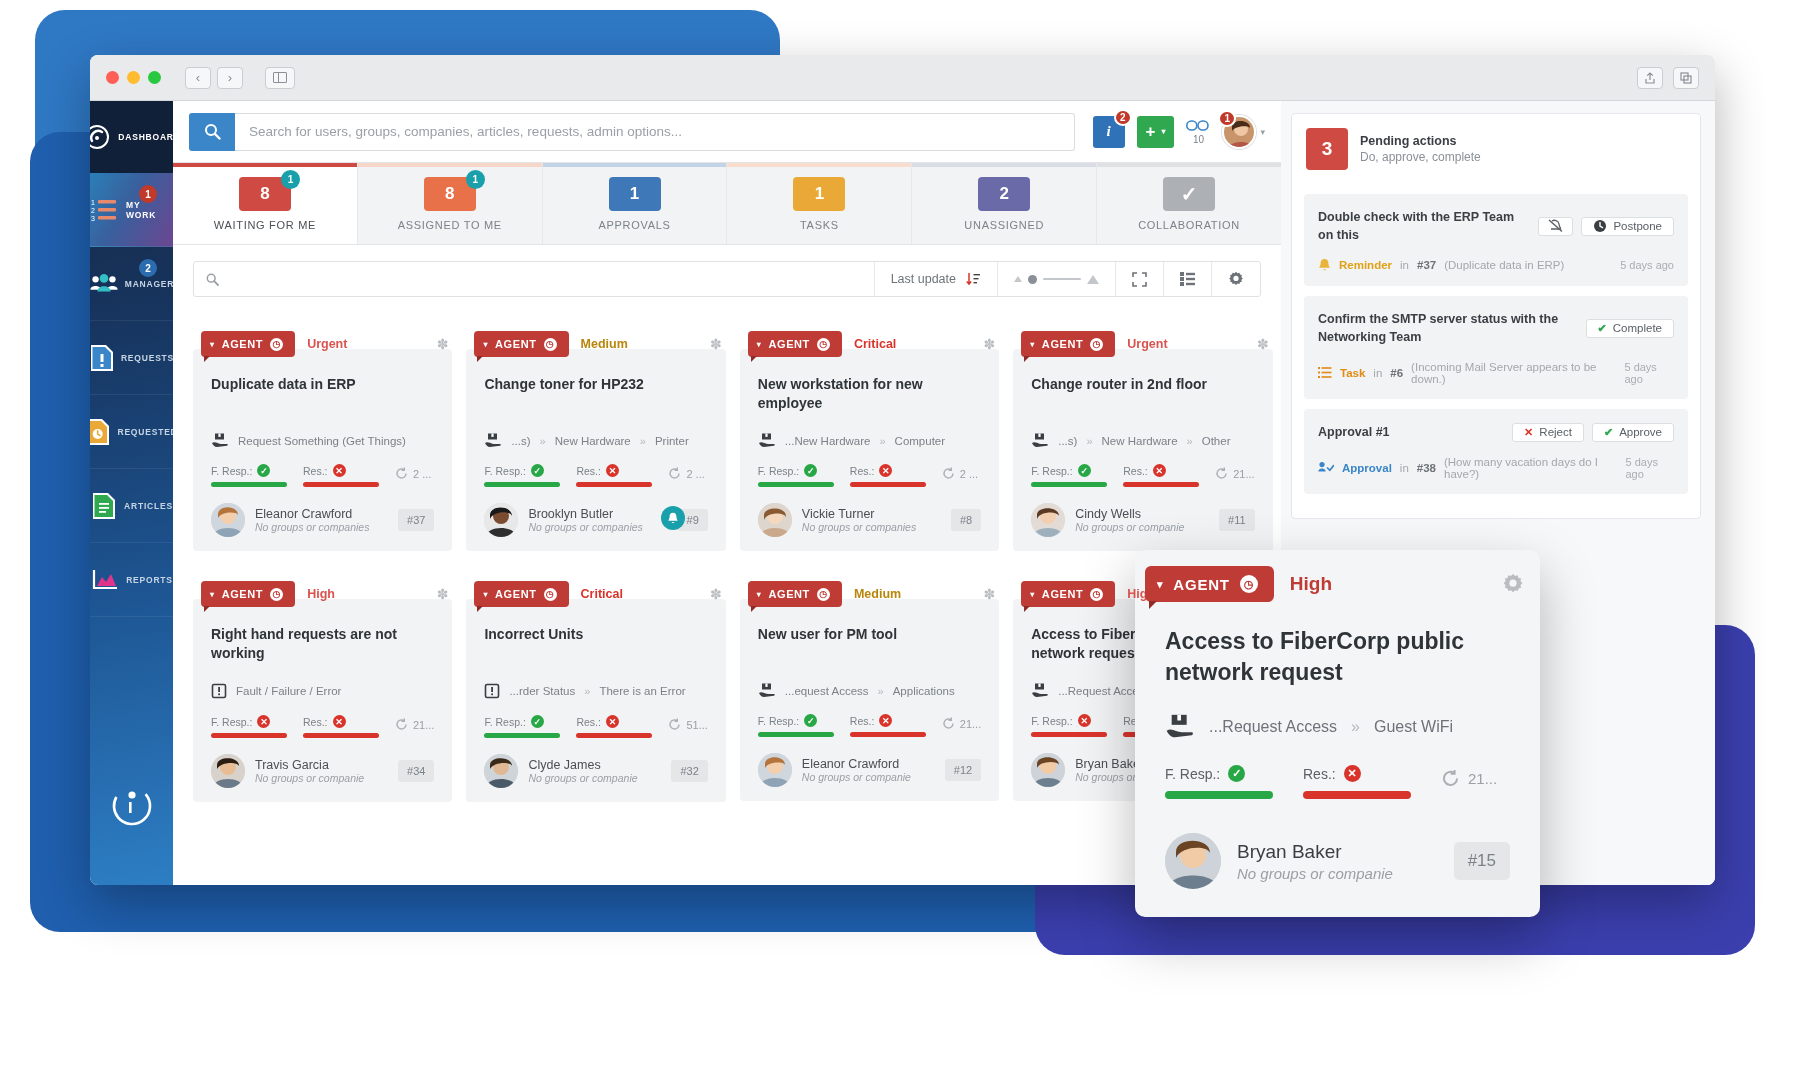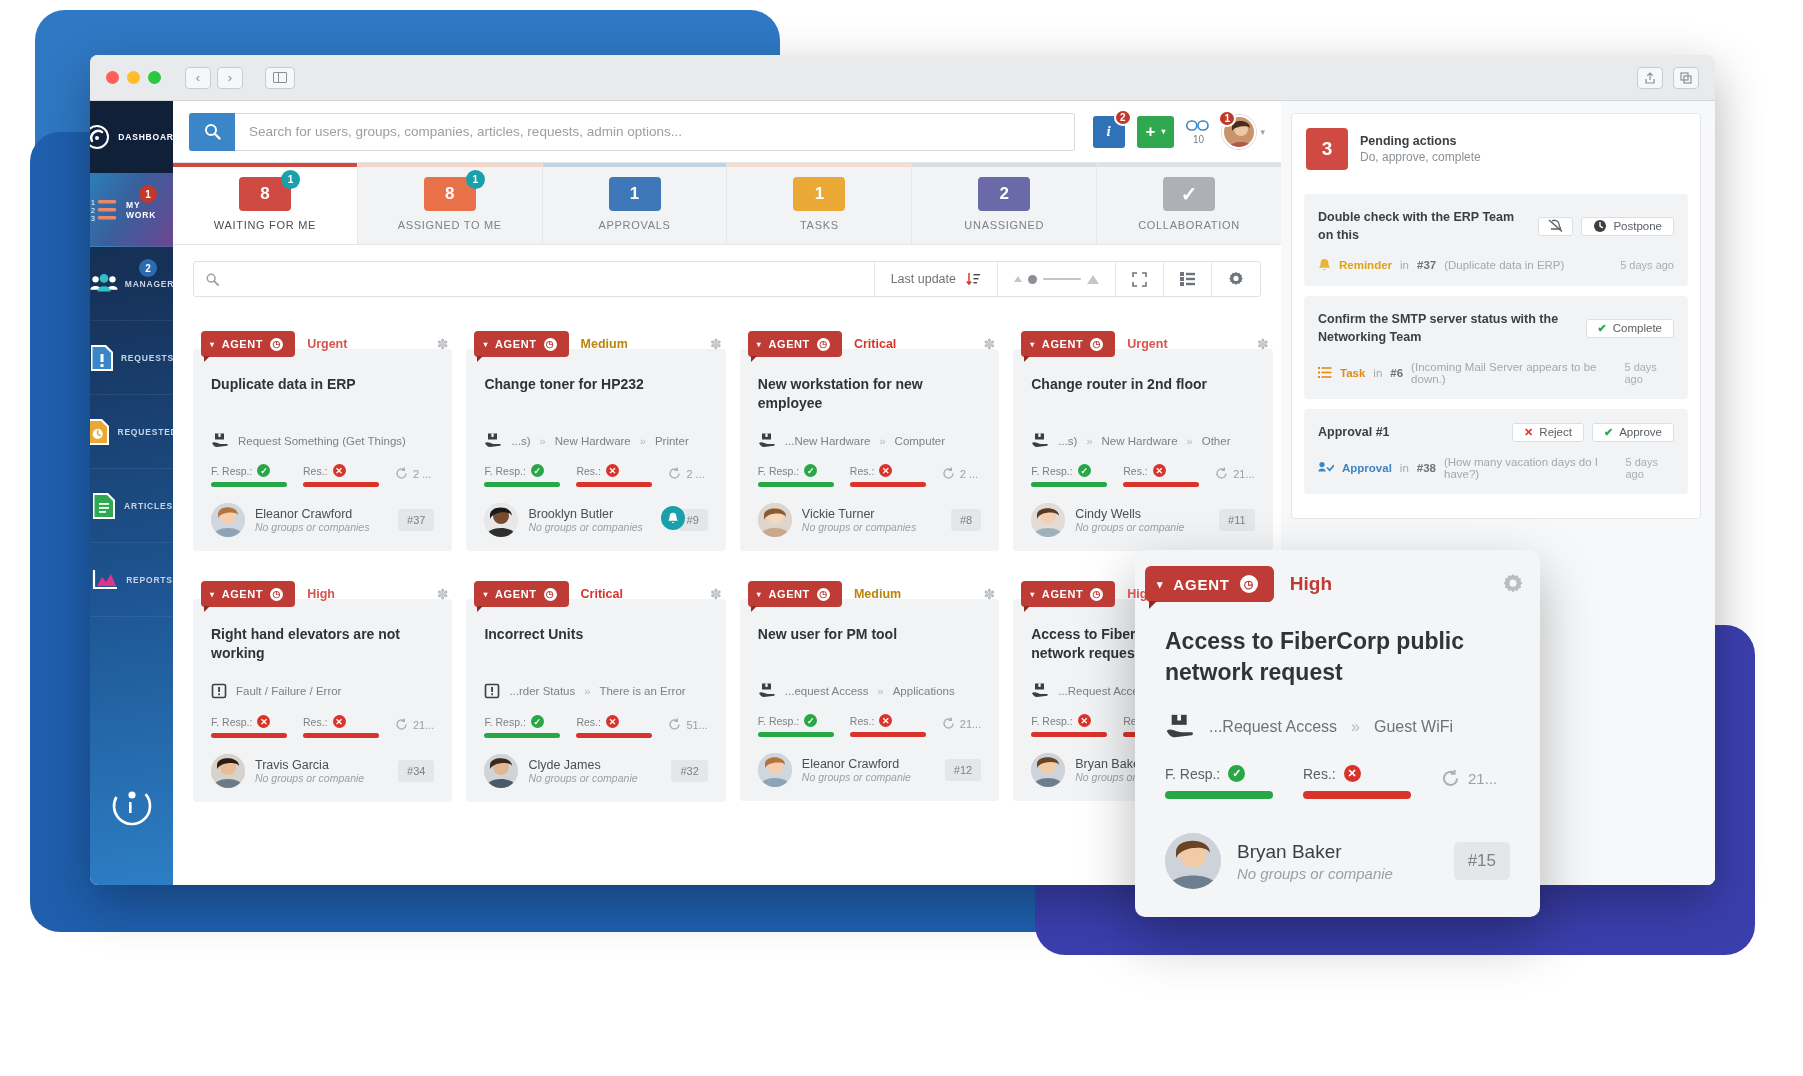--- a/index.html
+++ b/index.html
@@ -796,21 +796,21 @@
               <div class="card-tagrow">
                 <div class="tag">
                   <span class="dn">▾</span>
                   <span>AGENT</span>
                   <span class="clk">◷</span>
                 </div>
                 <div class="prio" style="color:#d9534f">High</div>
                 <div class="gear">✽</div>
               </div>
               <div class="card-body">
-                <div class="card-title">Right hand elevators are not working</div>
+                <div class="card-title">Right hand requests are not working</div>
                 <div class="cat-row">
                   <svg width="16" height="16" viewBox="0 0 16 16">
                       <rect x="1.5" y="1.5" width="13" height="13" rx="1.5" fill="none" stroke="#3a3f44" stroke-width="1.6"></rect>
                       <rect x="7.2" y="4" width="1.8" height="5" fill="#3a3f44"></rect>
                       <rect x="7.2" y="10.4" width="1.8" height="1.8" fill="#3a3f44"></rect>
                     </svg>
                   <span>Fault / Failure / Error</span>
                 </div>
                 <div class="sla-row">
                   <div class="sla">

